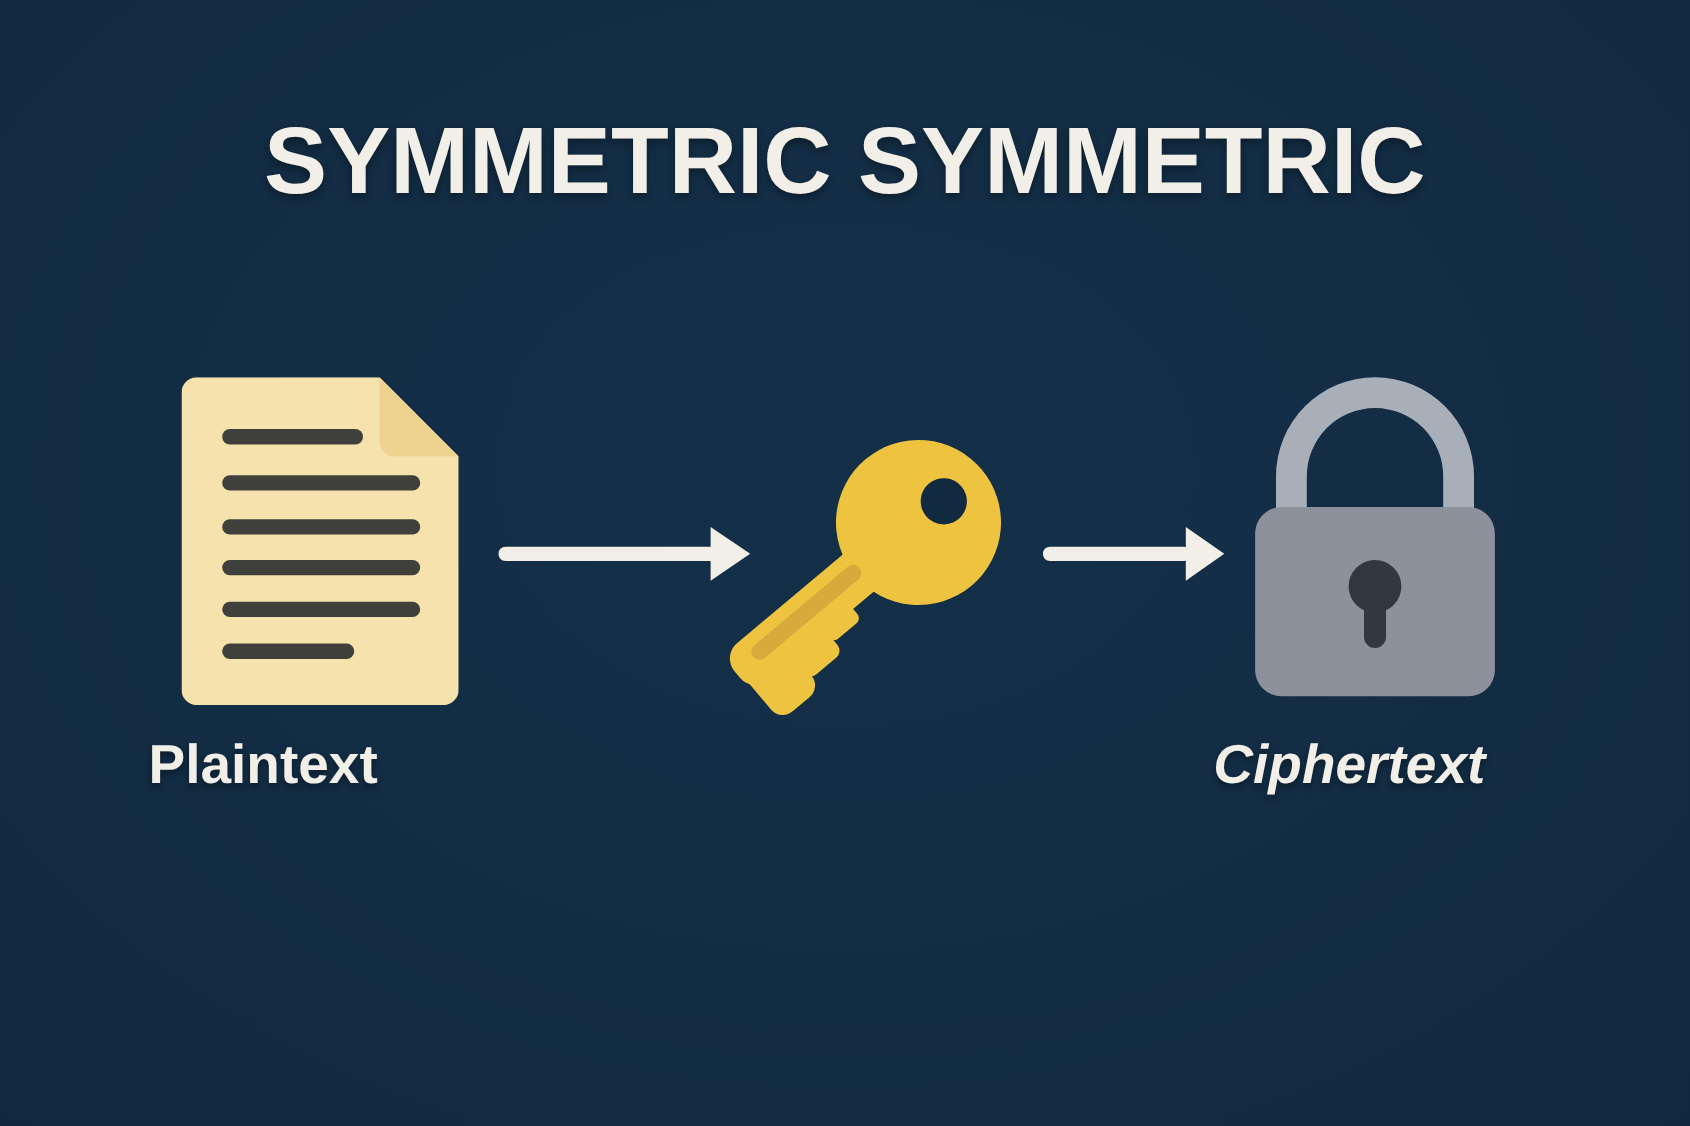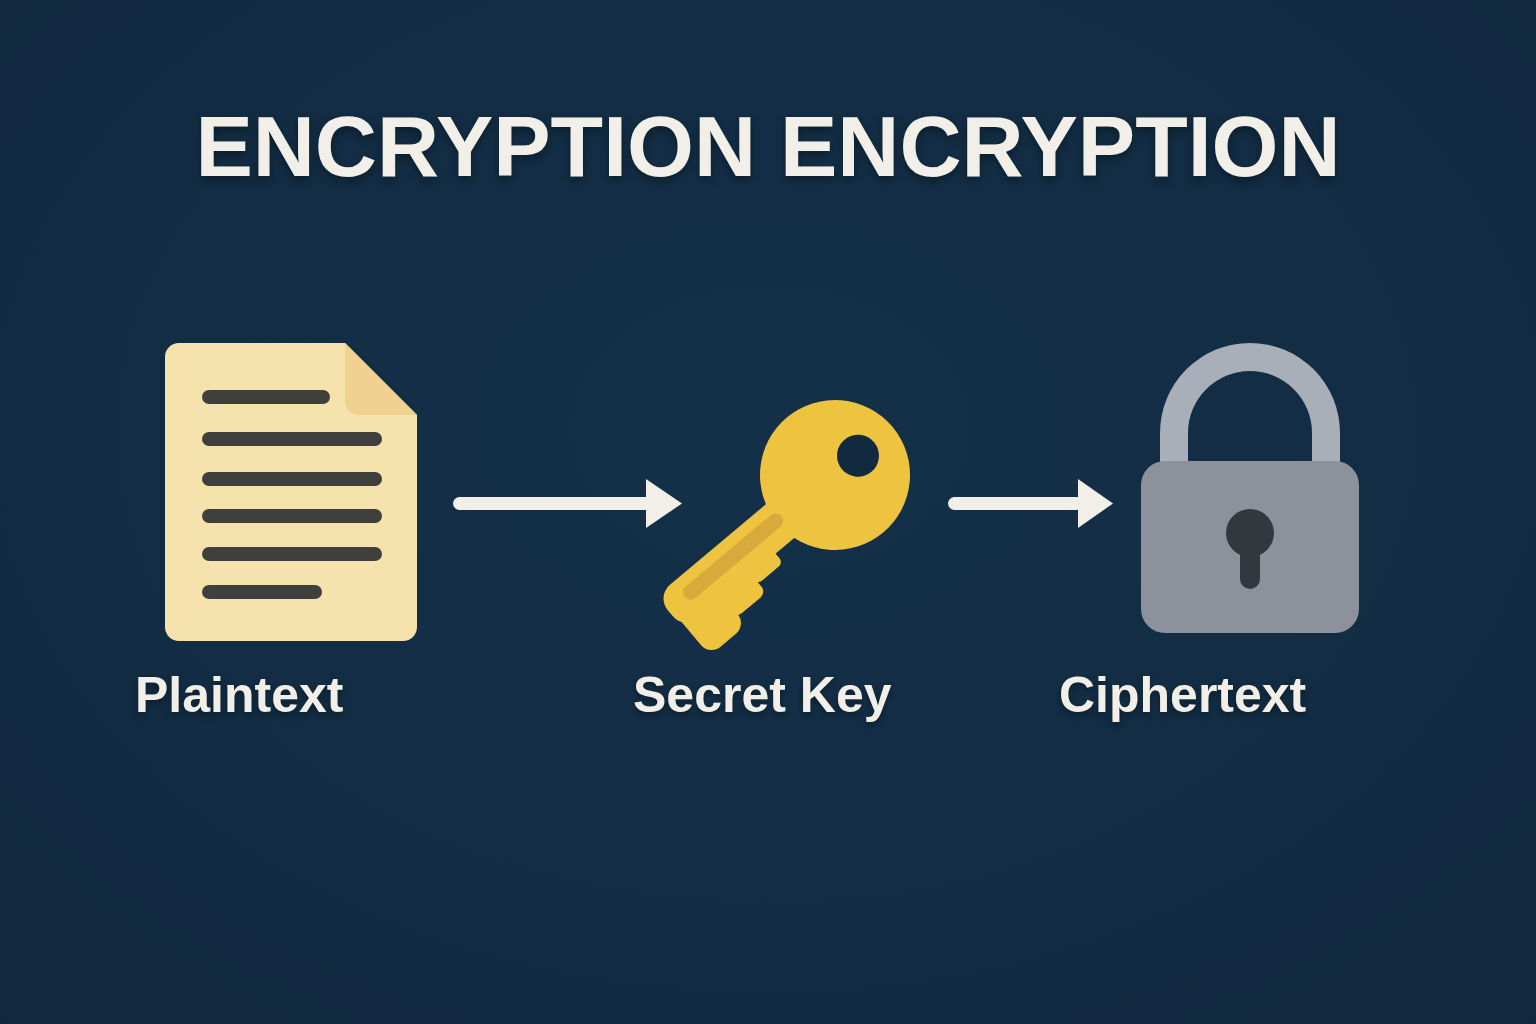--- a/index.html
+++ b/index.html
@@ -49,28 +49,28 @@
     width: 300px;
     font-size: 50px;
     font-weight: 700;
     line-height: 1.1;
     color: var(--text, #f2efe8);
     text-shadow: 0 3px 6px rgba(0,0,0,0.35);
     white-space: nowrap;
   }
   .label-plaintext  { left: 135px; }
   .label-secret-key { left: 633px; }
-  .label-ciphertext { left: 1059px; }
+  .label-ciphertext { left: 1103px; font-style: italic; }
 </style>
 </head>
 <body>
 
 <div class="stage">
 
-  <div class="title">ENCRYPTION ENCRYPTION</div>
+  <div class="title">SYMMETRIC SYMMETRIC</div>
 
   <svg class="icon doc-icon" viewBox="0 0 252 298">
     <path d="M14,0 H180 L252,72 V284 a14,14 0 0 1 -14,14 H14 a14,14 0 0 1 -14,-14 V14 a14,14 0 0 1 14,-14 Z" fill="var(--doc-body)"></path>
     <path d="M180,0 V58 a14,14 0 0 0 14,14 H252 Z" fill="var(--doc-fold)"></path>
     <g fill="var(--doc-line)">
       <rect x="37" y="47" width="128" height="14" rx="7"></rect>
       <rect x="37" y="89" width="180" height="14" rx="7"></rect>
       <rect x="37" y="129" width="180" height="14" rx="7"></rect>
       <rect x="37" y="166" width="180" height="14" rx="7"></rect>
       <rect x="37" y="204" width="180" height="14" rx="7"></rect>
@@ -110,17 +110,16 @@
     <path d="M22,135 V91 A90,90 0 0 1 202,91 V135 H174 V91 A62,62 0 0 0 50,91 V135 Z" fill="var(--lock-shackle)"></path>
     <rect x="3" y="119" width="218" height="172" rx="24" fill="var(--lock-body)"></rect>
     <g fill="var(--lock-keyhole)">
       <circle cx="112" cy="191" r="24"></circle>
       <rect x="102" y="195" width="20" height="52" rx="10"></rect>
     </g>
   </svg>
 
   <div class="node-label label-plaintext">Plaintext</div>
 
-  <div class="node-label label-secret-key">Secret Key</div>
 
   <div class="node-label label-ciphertext">Ciphertext</div>
 
 </div>
 
 </body></html>

